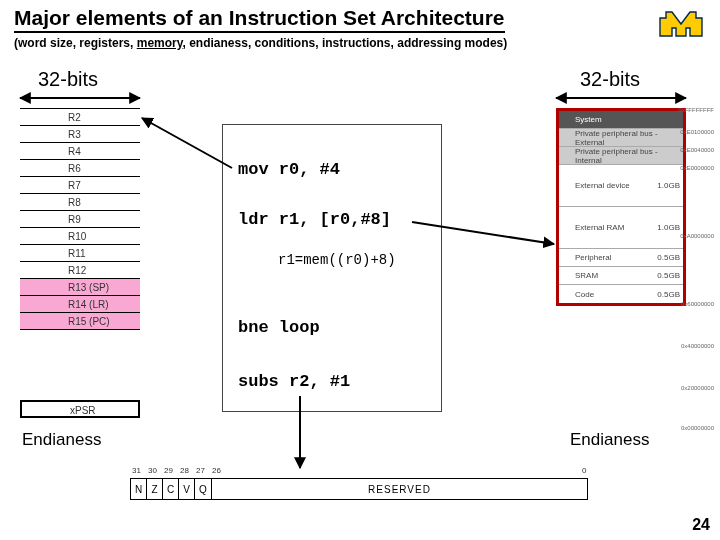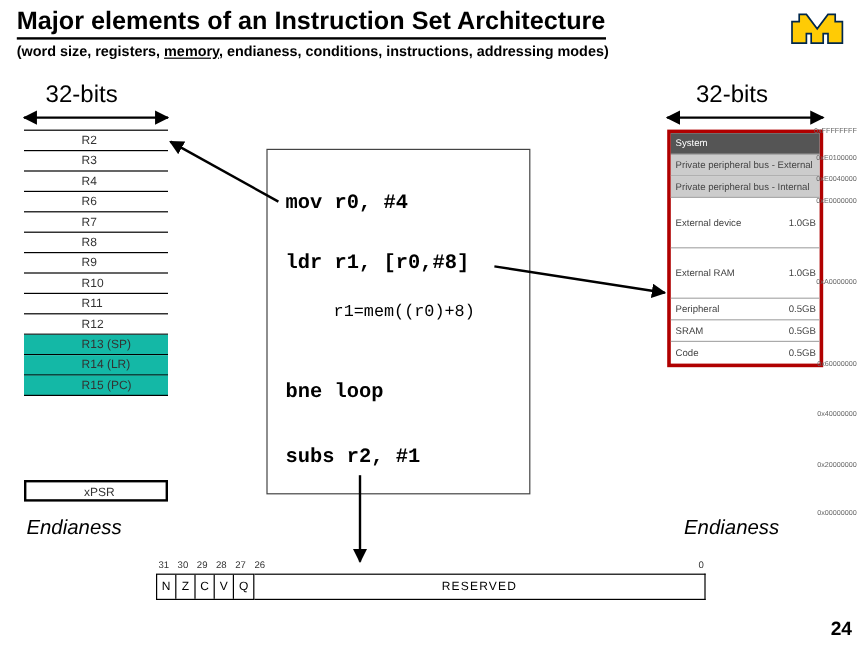--- a/index.html
+++ b/index.html
@@ -35,21 +35,20 @@
     width: 46px; height: 32px;
   }
   .label32 {
     position: absolute;
     font-size: 20px;
     font-weight: normal;
   }
   .label-end {
     position: absolute;
     font-size: 17px;
-    font-style: italic;
   }
   .slidenum {
     position: absolute;
     right: 10px; bottom: 6px;
     font-size: 16px;
     font-weight: bold;
   }
   
   .regtable {
     position: absolute;
@@ -59,21 +58,21 @@
     font-family: Arial, sans-serif;
     font-size: 10px;
   }
   .regtable .row {
     border-bottom: 1px solid #000;
     height: 17px;
     line-height: 17px;
     padding-left: 48px;
     color: #333;
   }
-  .regtable .row.gray { background: #14b8a6; }
+  .regtable .row.gray { background: #f9a8d4; }
   .reg-xpsr-box {
     position: absolute;
     left: 20px; top: 400px;
     width: 120px; height: 18px;
     border: 2.5px solid #000;
     font-size: 10px;
     font-family: Arial, sans-serif;
     line-height: 18px;
     padding-left: 48px;
     color: #333;
@@ -86,21 +85,21 @@
     border: 3px solid #b00000;
     font-family: Arial, sans-serif;
     font-size: 8px;
     color: #444;
   }
   .memmap .mrow {
     height: 18px;
     border-bottom: 1px solid #aaa;
     display: flex;
     align-items: center;
-    padding-left: 4px;
+    padding-left: 16px;
     position: relative;
   }
   .memmap .mrow:last-child { border-bottom: none; }
   .memmap .mrow.dark { background: #555; color: #fff; }
   .memmap .mrow.med { background: #ccc; }
   .memmap .mrow.tall { height: 42px; }
   .memmap .sz { position: absolute; right: 3px; }
   .addrcol {
     position: absolute;
     right: 6px; top: 107px;

